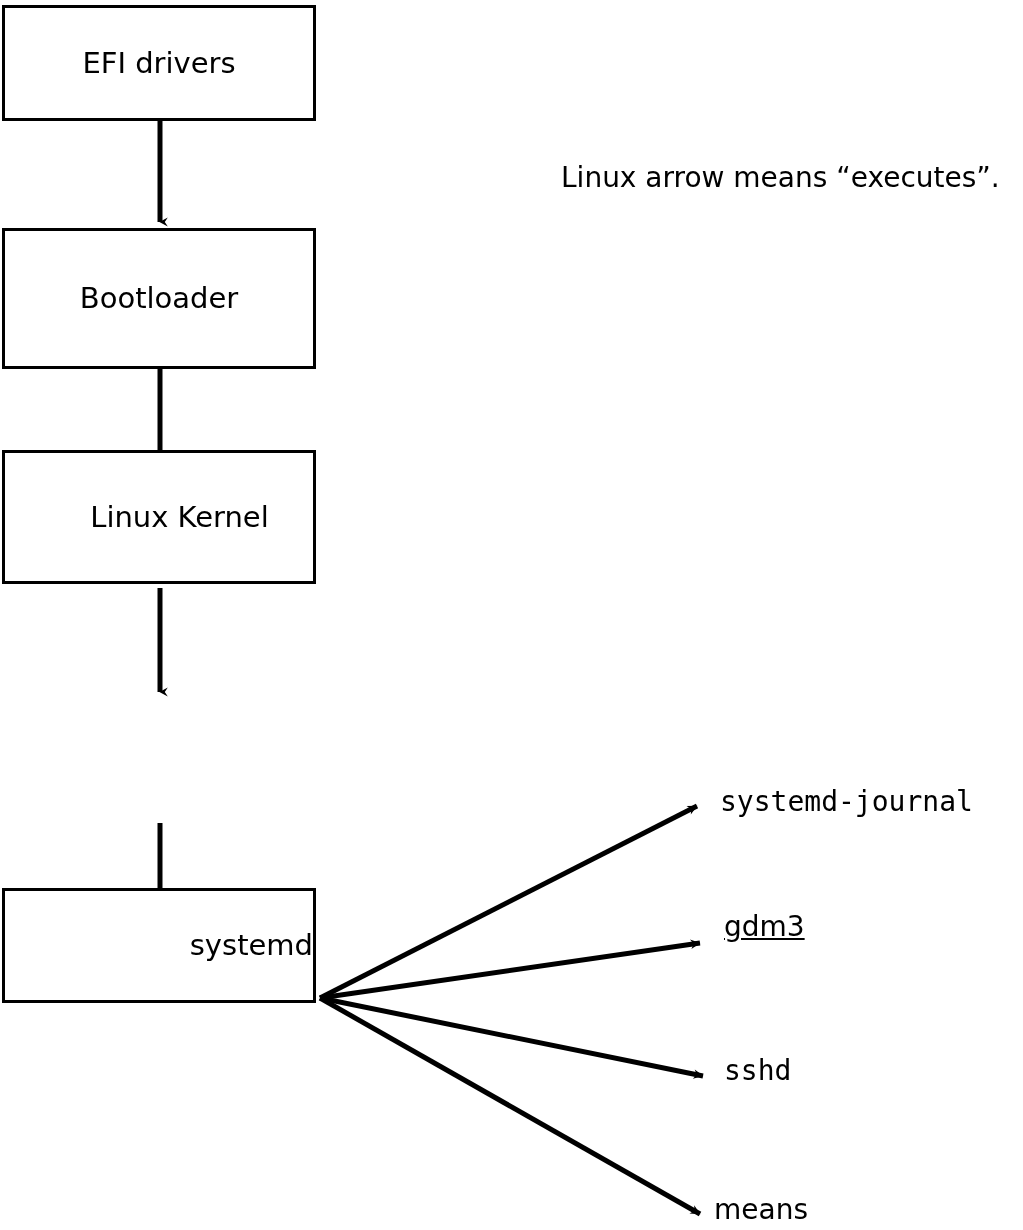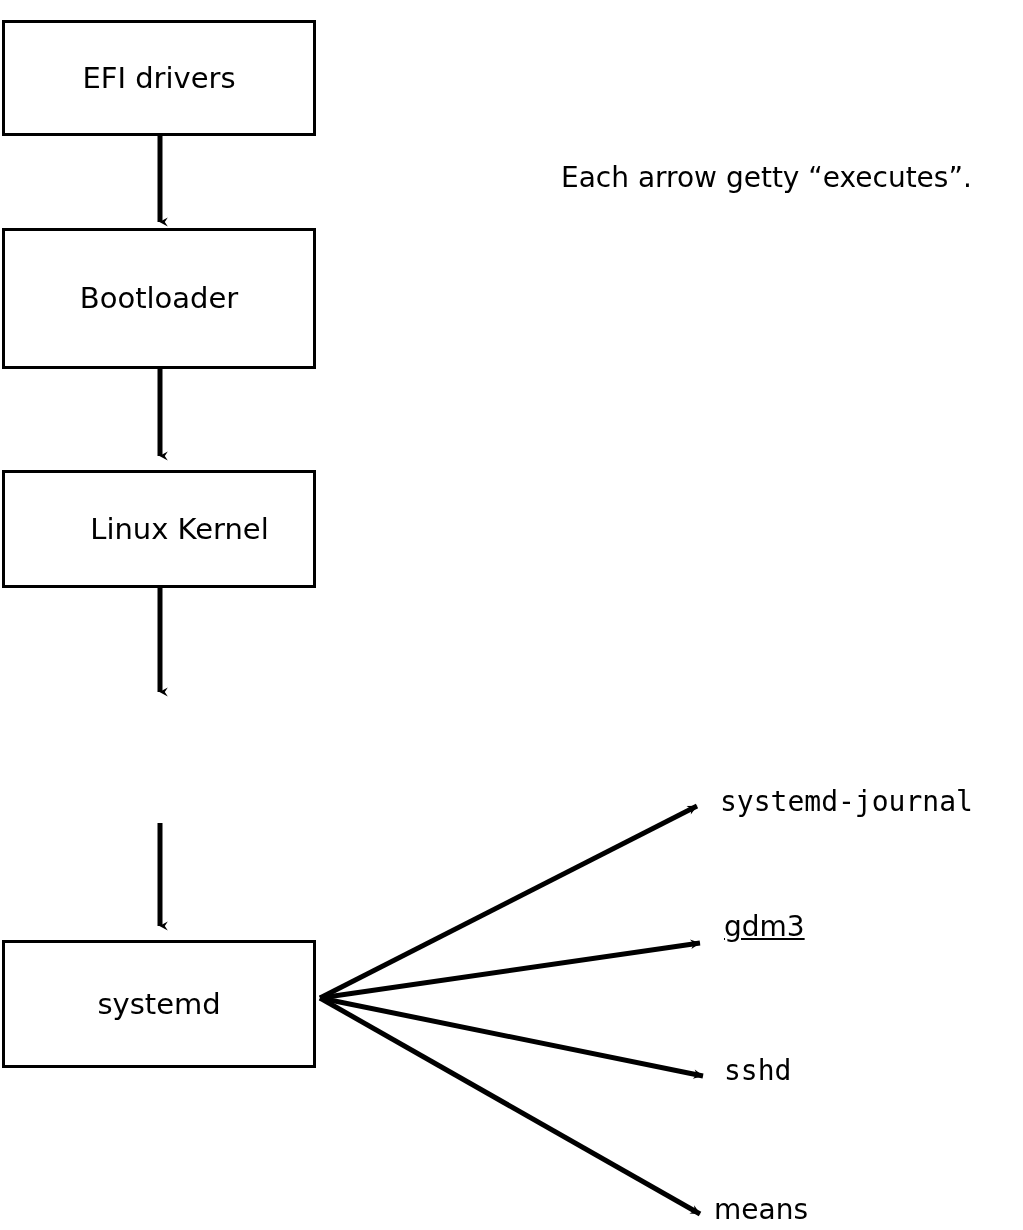--- a/index.html
+++ b/index.html
@@ -32,25 +32,25 @@
     align-items: center;
     justify-content: center;
   }
   .stage-box .stage-label {
     font-family: "DejaVu Sans", sans-serif;
     font-size: 29px;
     line-height: 1;
     color: #000000;
     white-space: nowrap;
   }
-  #box-efi-drivers { top: 20px;   height: 116px; }
+  #box-efi-drivers { top: 5px;   height: 116px; }
   #box-bootloader  { top: 228px; height: 141px; }
-  #box-linux-kernel{ top: 470px; height: 118px; padding-left: 41px; }
+  #box-linux-kernel{ top: 450px; height: 134px; padding-left: 41px; }
   #box-initramfs   { top: 706px; height: 117px; }
-  #box-systemd     { top: 940px; height: 128px; }
+  #box-systemd     { top: 888px; height: 115px; justify-content: flex-end; }
 
   #flow-arrows, #fanout-arrows {
     position: absolute;
     top: 0; left: 0;
     width: 1023px;
     height: 1230px;
     pointer-events: none;
   }
 
   .annotation-note {
@@ -134,15 +134,15 @@
   </svg>
 
   <div class="service-label mono" id="label-systemd-journal">systemd-journal</div>
 
   <div class="service-label sans" id="label-gdm3">gdm3</div>
 
   <div class="service-label mono" id="label-getty">sshd</div>
 
   <div class="service-label sans" id="label-sshd">means</div>
 
-  <div class="annotation-note">Each arrow getty “executes”.</div>
+  <div class="annotation-note">Linux arrow means “executes”.</div>
 
 </div>
 
 </body></html>

